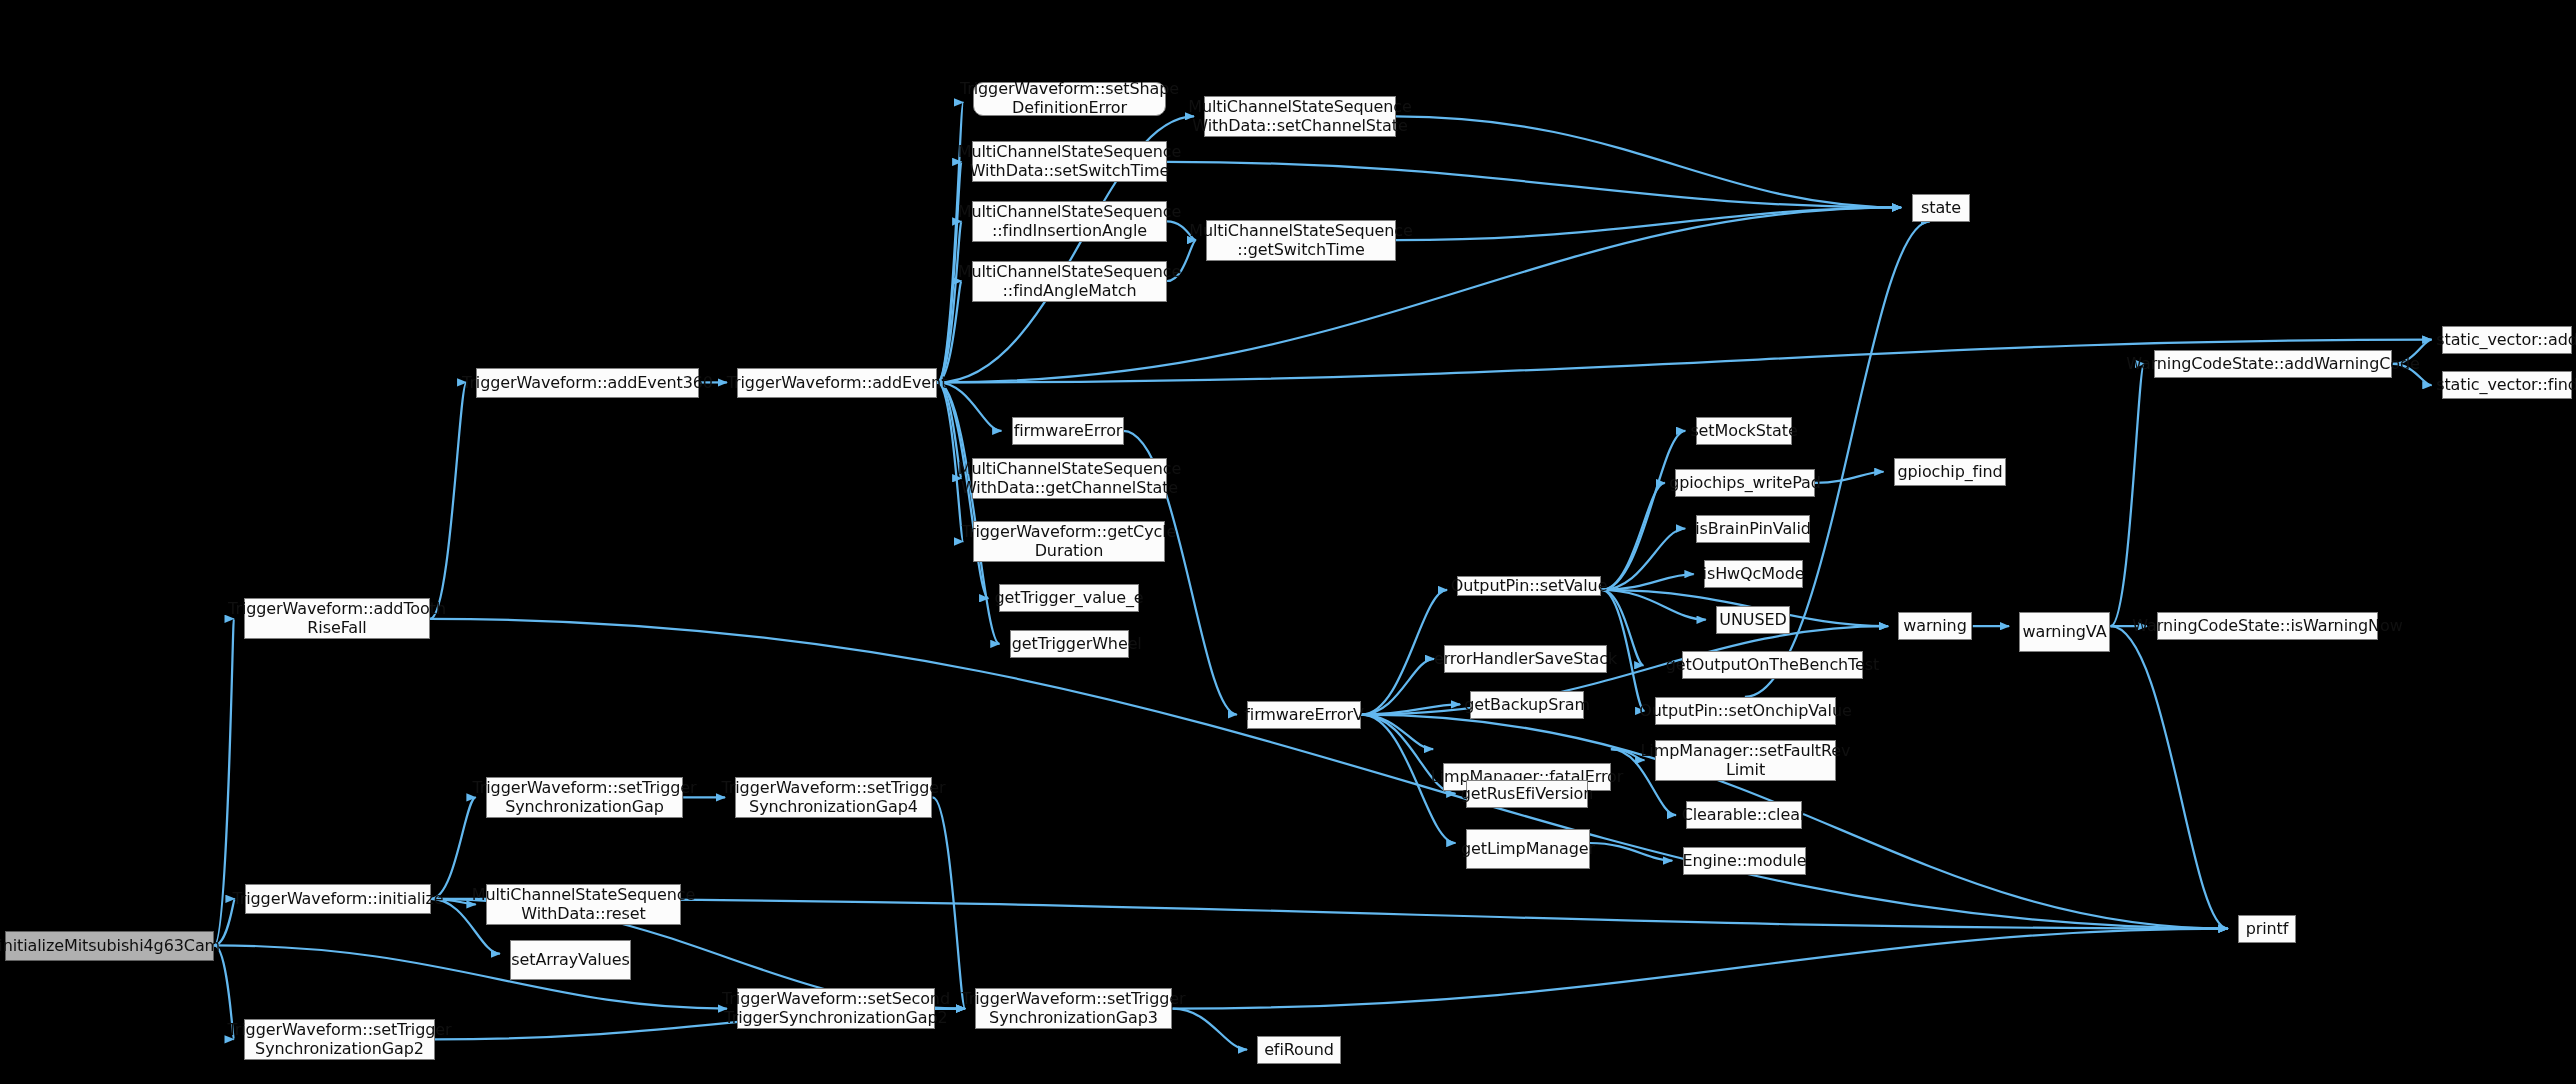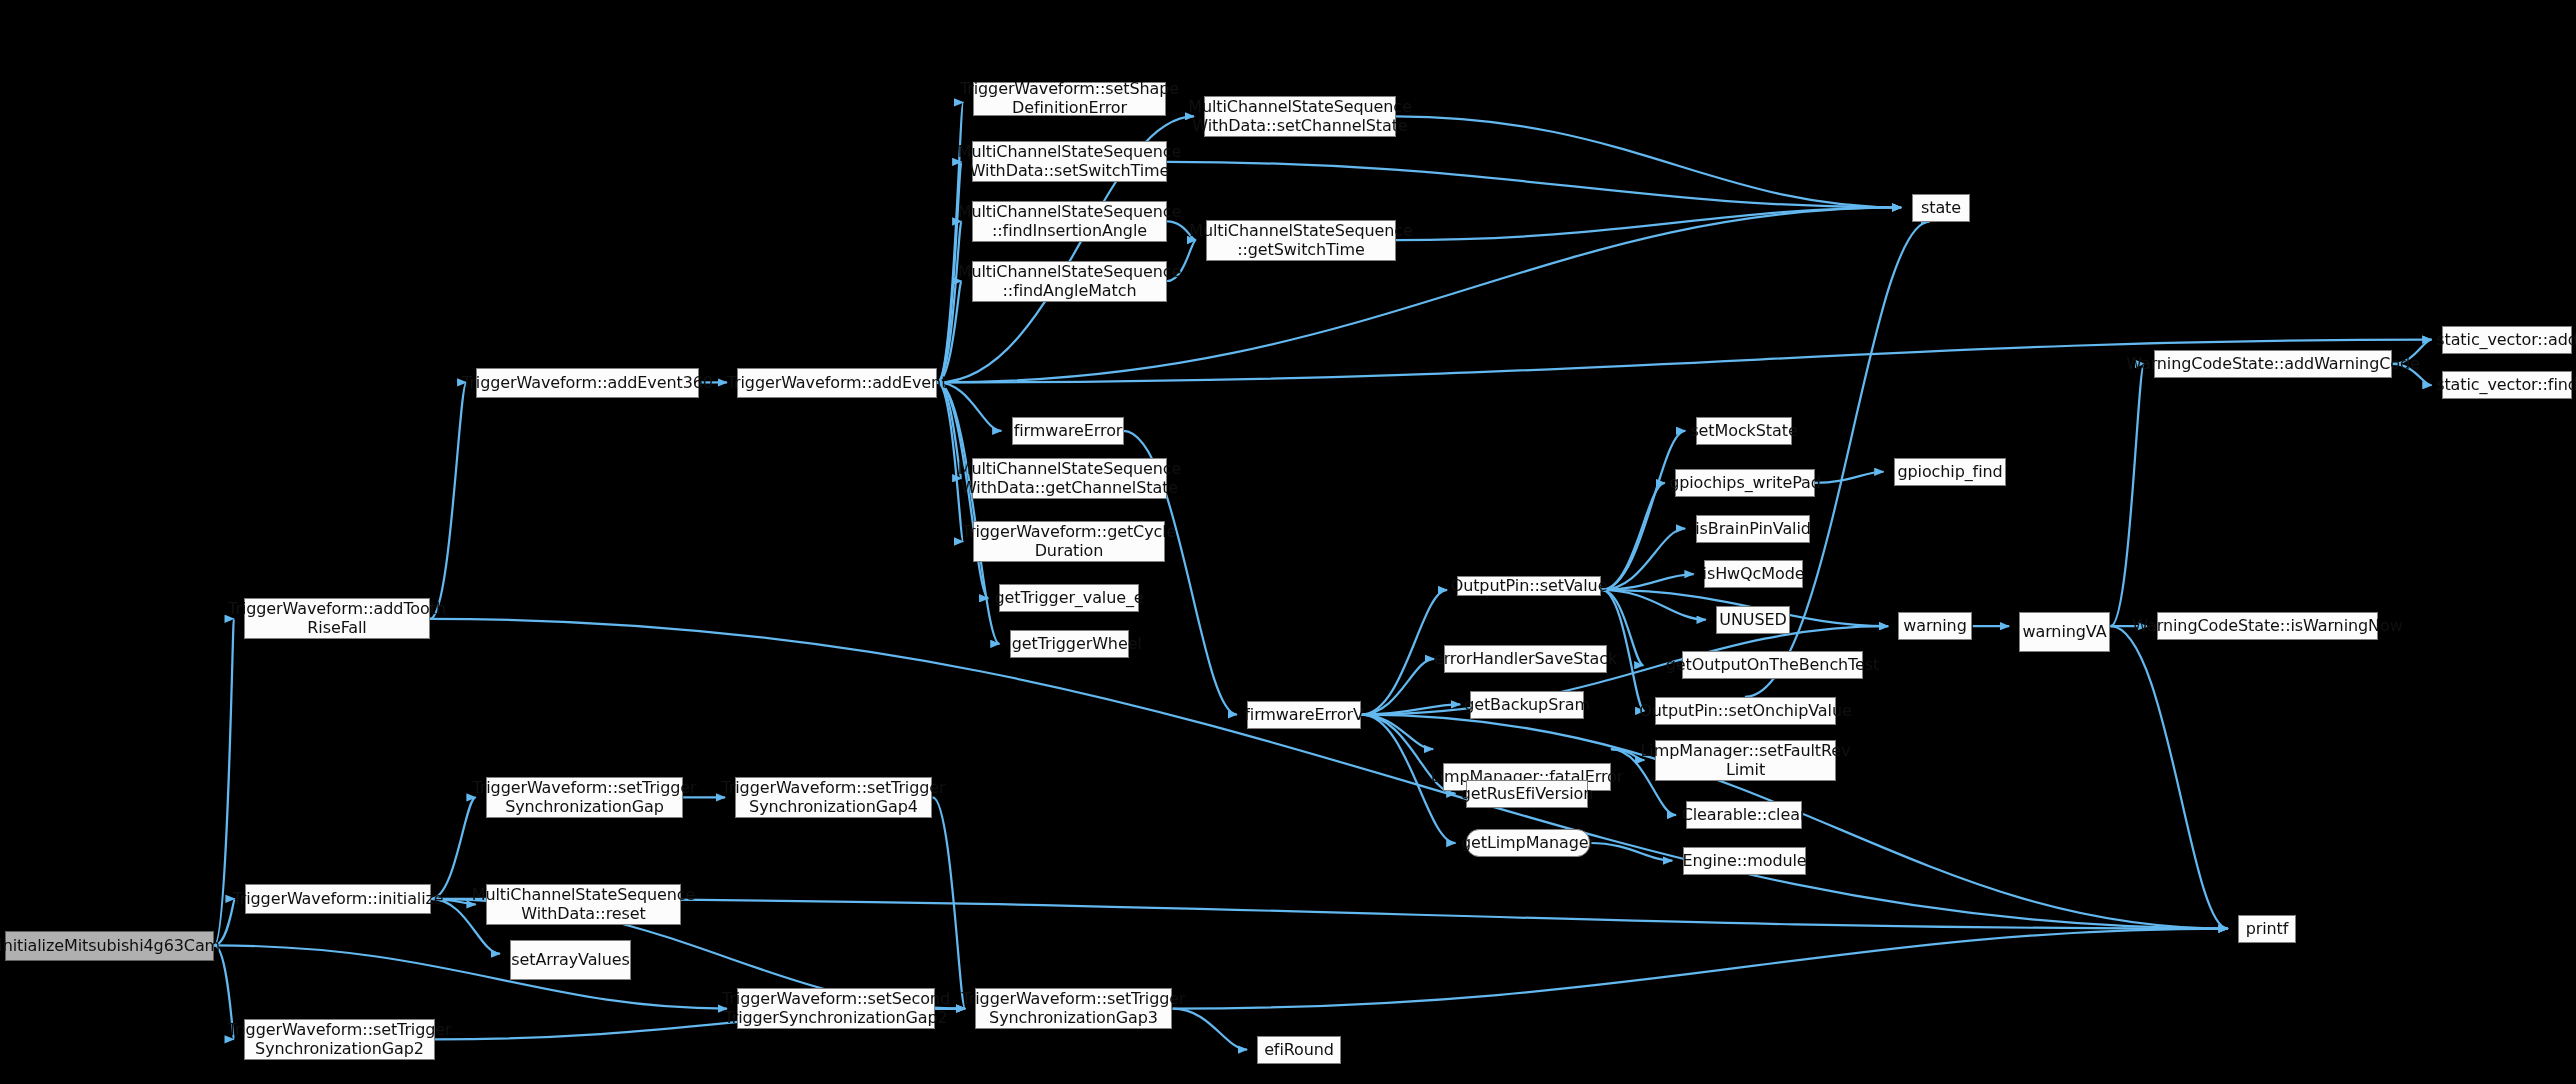--- a/index.html
+++ b/index.html
@@ -121,21 +121,21 @@
 SynchronizationGap</div>
       <div class="node" style="left: 486px; top: 884px; width: 195px; height: 41px;">MultiChannelStateSequence
 WithData::reset</div>
       <div class="node" style="left: 510px; top: 940px; width: 121px; height: 40px;">setArrayValues</div>
       <div class="node" style="left: 735px; top: 777px; width: 197px; height: 41px;">TriggerWaveform::setTrigger
 SynchronizationGap4</div>
       <div class="node" style="left: 737px; top: 988px; width: 198px; height: 41px;">TriggerWaveform::setSecond
 TriggerSynchronizationGap2</div>
       <div class="node" style="left: 975px; top: 988px; width: 197px; height: 41px;">TriggerWaveform::setTrigger
 SynchronizationGap3</div>
-      <div class="node" style="left: 973px; top: 82px; width: 193px; height: 34px;">TriggerWaveform::setShape
+      <div class="node" style="left: 973px; top: 82px; width: 193px; height: 34px; border-radius: 10px;">TriggerWaveform::setShape
 DefinitionError</div>
       <div class="node" style="left: 972px; top: 141px; width: 195px; height: 41px;">MultiChannelStateSequence
 WithData::setSwitchTime</div>
       <div class="node" style="left: 972px; top: 201px; width: 195px; height: 41px;">MultiChannelStateSequence
 ::findInsertionAngle</div>
       <div class="node" style="left: 972px; top: 261px; width: 195px; height: 41px;">MultiChannelStateSequence
 ::findAngleMatch</div>
       <div class="node" style="left: 1012px; top: 417px; width: 112px; height: 28px;">firmwareError</div>
       <div class="node" style="left: 972px; top: 458px; width: 195px; height: 41px;">MultiChannelStateSequence
 WithData::getChannelState</div>
@@ -146,21 +146,21 @@
       <div class="node" style="left: 1204px; top: 96px; width: 192px; height: 41px;">MultiChannelStateSequence
 WithData::setChannelState</div>
       <div class="node" style="left: 1206px; top: 220px; width: 190px; height: 41px;">MultiChannelStateSequence
 ::getSwitchTime</div>
       <div class="node" style="left: 1247px; top: 701px; width: 114px; height: 28px;">firmwareErrorV</div>
       <div class="node" style="left: 1257px; top: 1036px; width: 84px; height: 28px;">efiRound</div>
       <div class="node" style="left: 1444px; top: 645px; width: 163px; height: 28px;">errorHandlerSaveStack</div>
       <div class="node" style="left: 1470px; top: 691px; width: 114px; height: 28px;">getBackupSram</div>
       <div class="node" style="left: 1443px; top: 735px; width: 168px; height: 28px; margin-top: 28px;">LimpManager::fatalError</div>
       <div class="node" style="left: 1466px; top: 780px; width: 122px; height: 28px;">getRusEfiVersion</div>
-      <div class="node" style="left: 1466px; top: 829px; width: 124px; height: 28px; border-radius: 13px;">getLimpManager</div>
+      <div class="node" style="left: 1466px; top: 829px; width: 124px; height: 40px;">getLimpManager</div>
       <div class="node" style="left: 1457px; top: 576px; width: 144px; height: 20px;">OutputPin::setValue</div>
       <div class="node" style="left: 1696px; top: 417px; width: 96px; height: 28px;">setMockState</div>
       <div class="node" style="left: 1675px; top: 469px; width: 140px; height: 28px;">gpiochips_writePad</div>
       <div class="node" style="left: 1696px; top: 515px; width: 114px; height: 28px;">isBrainPinValid</div>
       <div class="node" style="left: 1704px; top: 560px; width: 99px; height: 28px;">isHwQcMode</div>
       <div class="node" style="left: 1716px; top: 606px; width: 74px; height: 28px;">UNUSED</div>
       <div class="node" style="left: 1654px; top: 651px; width: 181px; height: 28px; margin-left: 28px;">getOutputOnTheBenchTest</div>
       <div class="node" style="left: 1655px; top: 697px; width: 181px; height: 28px;">OutputPin::setOnchipValue</div>
       <div class="node" style="left: 1655px; top: 740px; width: 181px; height: 41px;">LimpManager::setFaultRev
 Limit</div>

